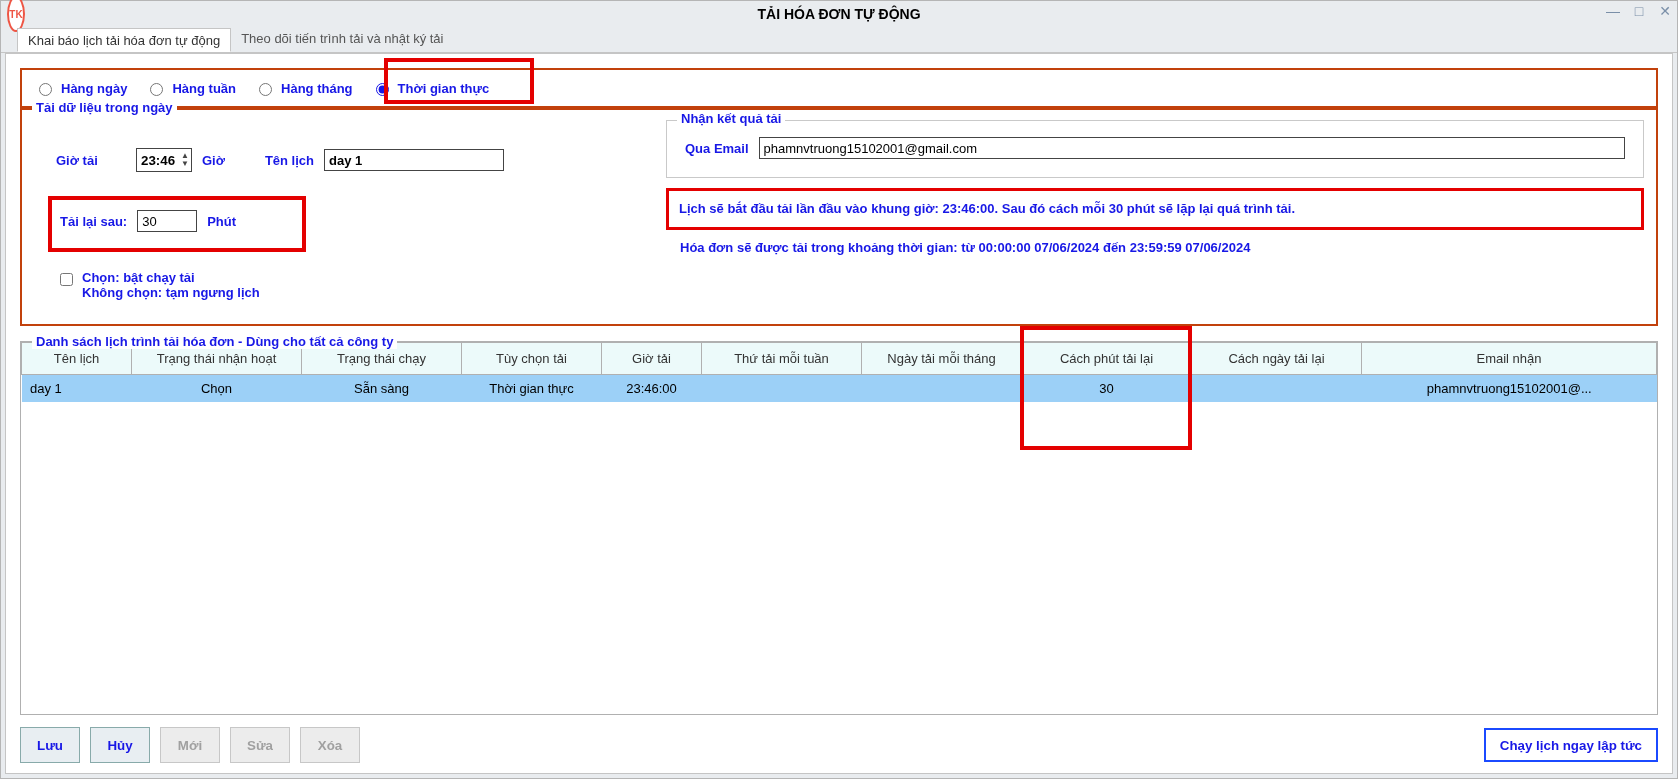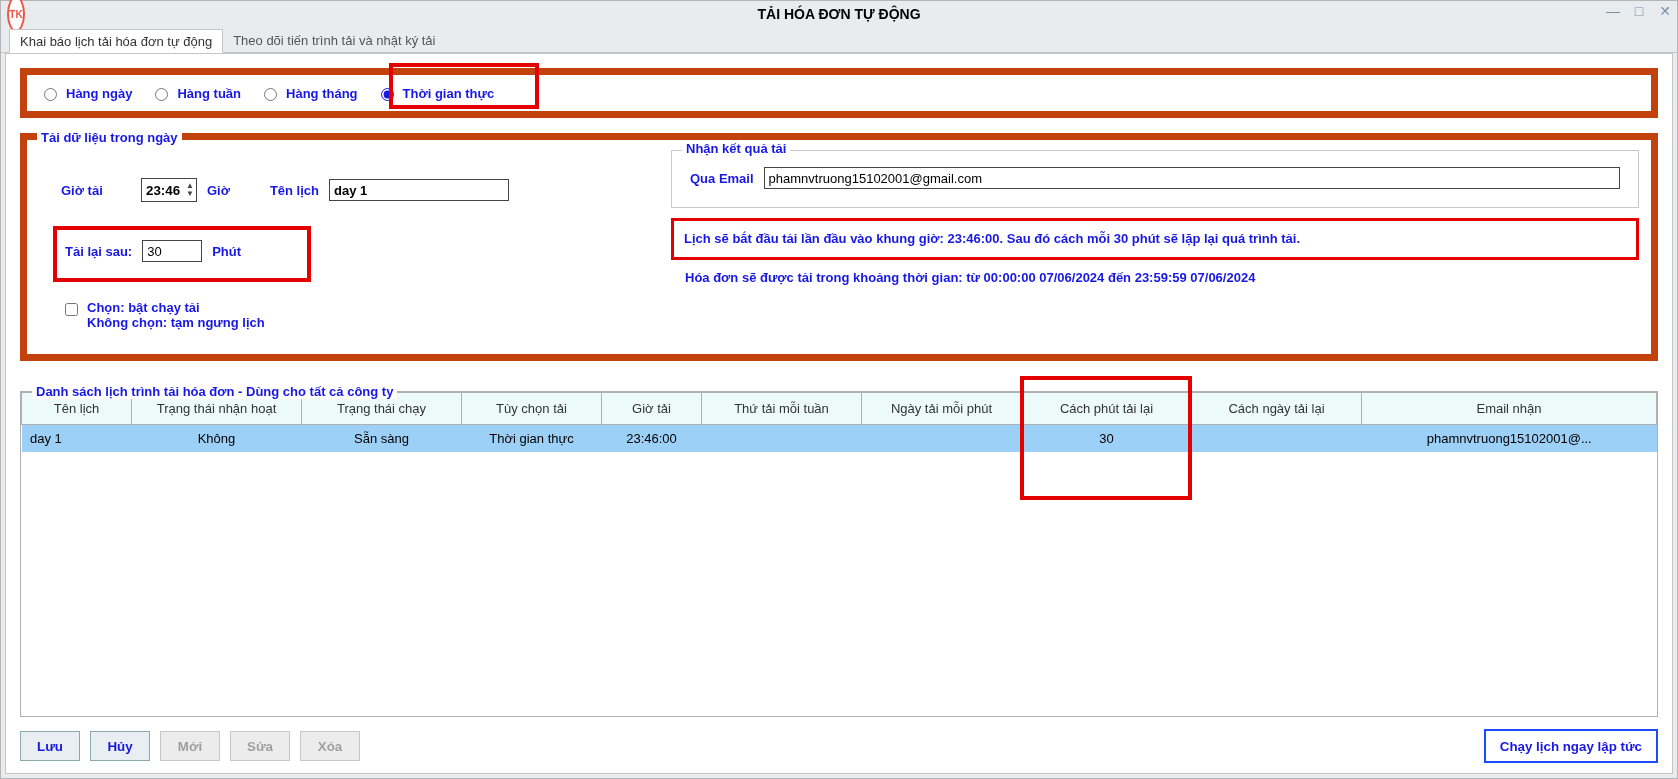--- a/index.html
+++ b/index.html
@@ -4,26 +4,26 @@
 <style>
   * { box-sizing: border-box; }
   html, body { margin:0; padding:0; font-family: "Segoe UI", Tahoma, sans-serif; font-size:13px; color:#000; }
   body { background:#e9ecef; }
   .window { width:1678px; height:779px; background:#e9ecef; position:relative; border:1px solid #b5b5b5; display:flex; flex-direction:column; }
   .titlebar { height:26px; display:flex; align-items:center; position:relative; }
   .titlebar .icon { width:18px; height:36px; border-radius:50%; background:#fff; border:2px solid #e54; margin-left:6px; display:flex; align-items:center; justify-content:center; font-size:10px; font-weight:bold; color:#e54; }
   .titlebar .title { position:absolute; left:50%; transform:translateX(-50%); font-weight:bold; font-size:14px; }
   .winbtns { position:absolute; right:4px; top:2px; display:flex; gap:10px; color:#7a8fa8; font-size:14px; }
   .winbtns span { cursor:pointer; width:16px; text-align:center; }
-  .tabstrip { display:flex; align-items:center; height:26px; border-bottom:1px solid #c5c5c5; padding-left:8px; }
+  .tabstrip { display:flex; align-items:flex-start; height:26px; border-bottom:1px solid #c5c5c5; padding-left:16px; }
   .tab { padding:4px 10px 3px 10px; font-size:13px; color:#333; border:1px solid transparent; cursor:pointer; }
   .tab.active { background:#fff; border:1px solid #c5c5c5; border-bottom:1px solid #fff; position:relative; top:1px; }
   .tab.inactive2 { background:transparent; border:none; color:#555; }
   .tabcontent { background:#fff; margin:0 4px 4px 4px; flex:1; border:1px solid #c5c5c5; padding:14px 14px 10px 14px; display:flex; flex-direction:column; }
-  .fieldset { border:7px solid #c2410c; padding:10px 12px 12px 12px; margin-bottom:15px; position:relative; }
+  .fieldset { border:2px solid #c2410c; padding:10px 12px 12px 12px; margin-bottom:0; position:relative; }
   .fieldset > .legend { position:absolute; top:-10px; left:10px; background:#fff; padding:0 4px; font-weight:bold; color:#1818e6; font-size:13px; }
   .freq-row { display:flex; gap:18px; align-items:center; padding:6px 4px; }
   .radio-wrap { display:flex; align-items:center; gap:6px; cursor:pointer; }
   .radio-wrap input { accent-color:#1818e6; }
   .radio-label { font-weight:bold; color:#1818e6; }
   .red-box { border:4px solid #e40000; position:absolute; pointer-events:none; }
   .row { display:flex; align-items:center; gap:10px; margin:10px 0; }
   .lbl-blue { font-weight:bold; color:#1818e6; }
   .input { border:1px solid #444; background:#fff; padding:2px 4px; font-size:13px; height:22px; }
   .spin { display:inline-flex; align-items:center; border:1px solid #444; height:24px; background:#fff; }
@@ -43,21 +43,21 @@
   .plain-msg { font-weight:bold; color:#1818e6; padding:8px 10px 0 14px; line-height:1.5; }
   .table-wrap { flex:1; display:flex; flex-direction:column; }
   .table-legend { font-weight:bold; color:#1818e6; padding:0 4px; margin-left:12px; background:#fff; position:relative; top:8px; width:fit-content; z-index:2;}
   .table-box { border:1px solid #b0b0b0; flex:1; background:#fff; overflow:hidden; }
   table { border-collapse:collapse; width:100%; }
   th { background:#ecfafa; border:1px solid #b0b0b0; font-weight:normal; padding:8px 6px; color:#333; text-align:center; font-size:13px;}
   td { border-left:1px solid transparent; padding:6px 8px; text-align:center; font-size:13px; }
   tr.sel td { background:#9cd0f7; }
   td.left { text-align:left; }
   .btn-row { display:flex; gap:10px; margin-top:12px; align-items:center; }
-  .btn { min-width:60px; height:30px; border:1px solid #8aa; background:#e8eef2; font-weight:bold; color:#1818e6; cursor:pointer; padding:0 14px; }
+  .btn { min-width:60px; height:36px; border:1px solid #8aa; background:#e8eef2; font-weight:bold; color:#1818e6; cursor:pointer; padding:0 14px; }
   .btn.disabled { color:#a0a0a0; border:1px solid #c7c7c7; background:#ececec; cursor:default; }
   .btn.primary { margin-left:auto; background:#fff; border:2px solid #1b4aff; color:#1818e6; height:34px; padding:0 14px;}
   .col-redbox { border:4px solid #e40000; position:absolute; pointer-events:none; }
 </style>
 </head>
 <body>
 
 <div class="window">
   <div class="titlebar">
     <div class="icon">
@@ -170,30 +170,30 @@
               <col>
           </colgroup>
           <thead>
             <tr>
               <th>Tên lịch</th>
               <th>Trạng thái nhận hoạt</th>
               <th>Trạng thái chạy</th>
               <th>Tùy chọn tải</th>
               <th>Giờ tải</th>
               <th>Thứ tải mỗi tuần</th>
-              <th>Ngày tải mỗi phút</th>
+              <th>Ngày tải mỗi tháng</th>
               <th>Cách phút tải lại</th>
               <th>Cách ngày tải lại</th>
               <th>Email nhận</th>
             </tr>
           </thead>
           <tbody>
             <tr class="sel">
               <td class="left">day 1</td>
-              <td>Không</td>
+              <td>Chọn</td>
               <td>Sẵn sàng</td>
               <td>Thời gian thực</td>
               <td>23:46:00</td>
               <td></td>
               <td></td>
               <td>30</td>
               <td></td>
               <td>phamnvtruong15102001@...</td>
             </tr>
           </tbody>

